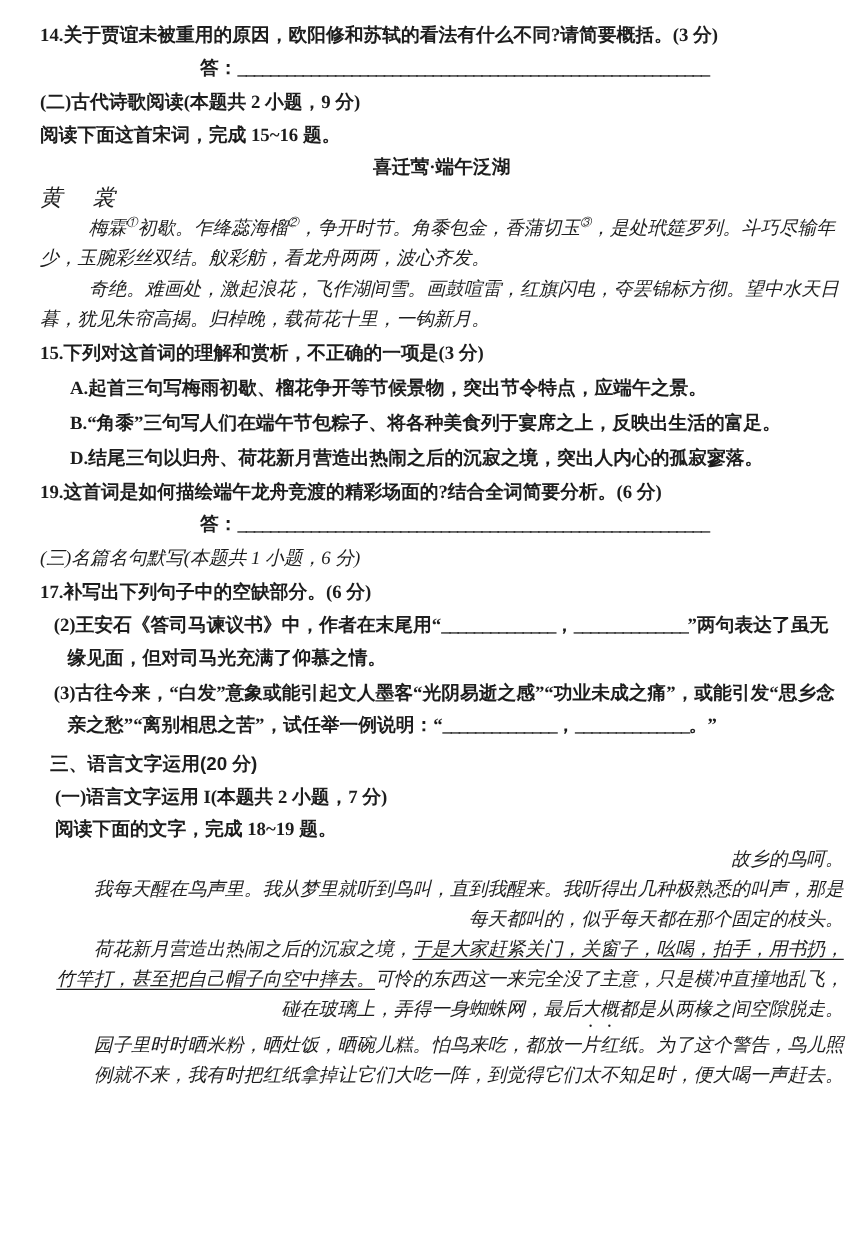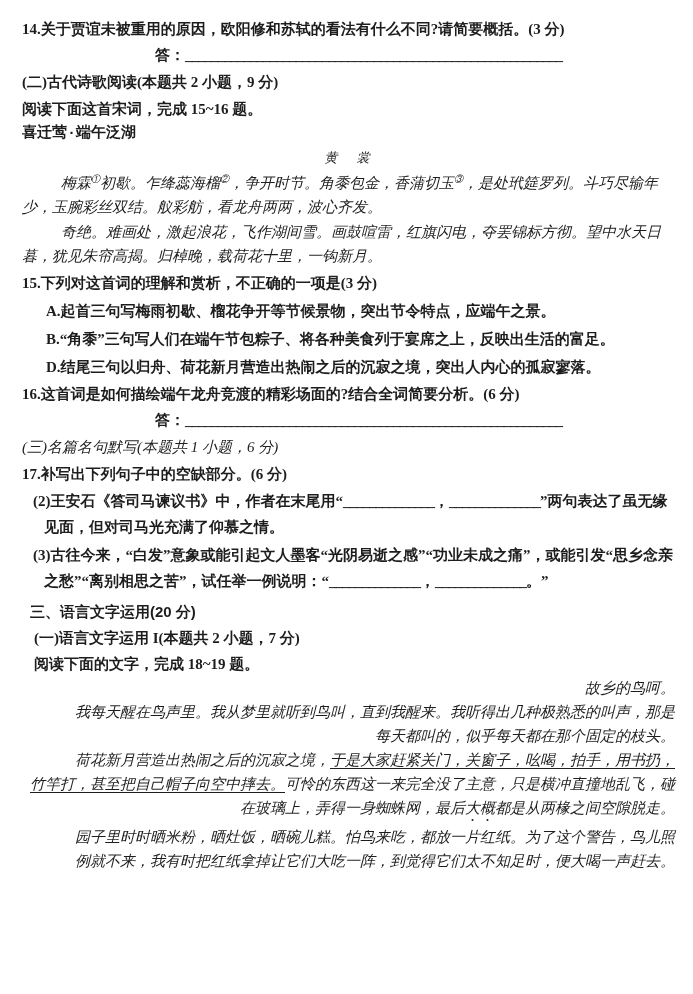--- a/index.html
+++ b/index.html
@@ -1,28 +1,28 @@
 <!DOCTYPE html>
 <html lang="zh"><head>
 <meta charset="utf-8">
 <style>
   html,body{margin:0;padding:0;background:#ffffff;}
   .page{
     width:693px;height:994px;box-sizing:border-box;
-    padding:14px 18px 6px 22px;background:#fff;color:#1d1d1d;
+    padding:14px 18px 6px 32px;background:#fff;color:#1d1d1d;
     font-family:"Liberation Serif","DejaVu Serif",serif;
     font-size:15px;font-weight:600;line-height:24px;overflow:hidden;
   }
   p{margin:0;}
   .kai{font-style:italic;font-weight:500;}
   .stem{margin-top:3px;}
   .ans{padding-left:20px;margin:2px 0 3px;text-align:center;}
   .blank-line{letter-spacing:-1px;white-space:nowrap;}
-  .poem-title{text-align:left;margin-top:1px;font-family:Liberation Mono, monospace;}
-  .poem-author{text-align:center;letter-spacing:3px;font-size:13px;}
+  .poem-title{text-align:center;margin-top:1px;}
+  .poem-author{text-align:left;letter-spacing:3px;font-size:18px;}
   .poem{text-indent:2.6em;line-height:24px;margin-top:1px;}
   .note{text-indent:2em;line-height:24px;margin-top:1px;}
   .opt{padding-left:24px;margin-top:4px;}
   .q17-item{padding-left:22px;text-indent:-11px;line-height:26px;margin-top:2px;}
   .part-heading{font-family:"Liberation Sans","DejaVu Sans",sans-serif;font-weight:700;padding-left:8px;margin-top:6px;}
   .sub{padding-left:12px;margin-top:2px;}
   .psg{text-indent:2.6em;line-height:24px;text-align:right;}
   .ul{text-decoration:underline;text-underline-offset:3px;}
   .dots{
     -webkit-text-emphasis:filled dot;-webkit-text-emphasis-position:under;
@@ -51,21 +51,21 @@
 
   <p class="poem kai">奇绝。难画处，激起浪花，飞作湖间雪。画鼓喧雷，红旗闪电，夺罢锦标方彻。望中水天日暮，犹见朱帘高揭。归棹晚，载荷花十里，一钩新月。</p>
 
 
   <p class="stem">15.下列对这首词的理解和赏析，不正确的一项是(3 分)</p>
 
   <p class="opt">A.起首三句写梅雨初歇、榴花争开等节候景物，突出节令特点，应端午之景。</p>
   <p class="opt">B.“角黍”三句写人们在端午节包粽子、将各种美食列于宴席之上，反映出生活的富足。</p>
   <p class="opt">D.结尾三句以归舟、荷花新月营造出热闹之后的沉寂之境，突出人内心的孤寂寥落。</p>
 
-  <p class="stem">16.这首词是如何描绘端午龙舟竞渡的精彩场面的?结合全词简要分析。(6 分)</p>
+  <p class="stem">19.这首词是如何描绘端午龙舟竞渡的精彩场面的?结合全词简要分析。(6 分)</p>
 
   <p class="ans"><span>答：</span><span class="blank-line">__________________________________________________________</span></p>
 
   <p class="stem kai">(三)名篇名句默写(本题共 1 小题，6 分)</p>
 
   <p class="stem">17.补写出下列句子中的空缺部分。(6 分)</p>
 
 
   <p class="q17-item"><span>(2)王安石《答司马谏议书》中，作者在末尾用“</span><span class="blank-line">______________</span><span>，</span><span class="blank-line">______________</span><span>”两句表达了虽无缘见面，但对司马光充满了仰慕之情。</span></p>
 

